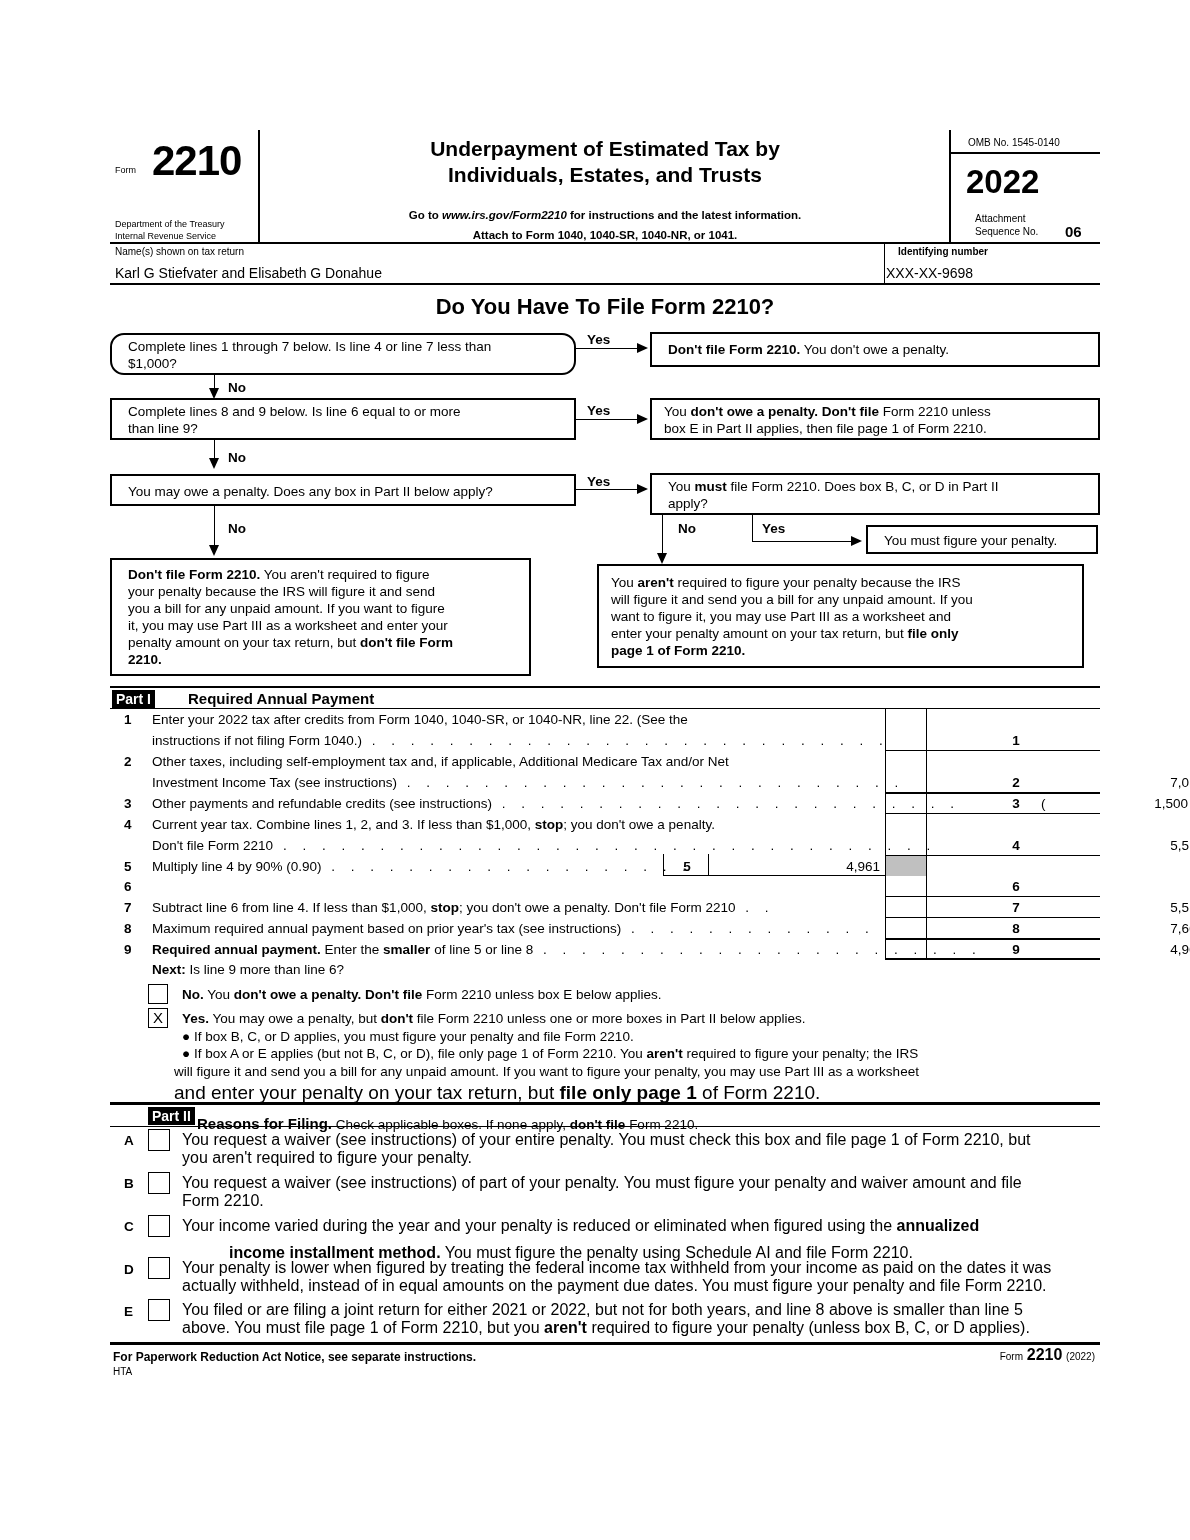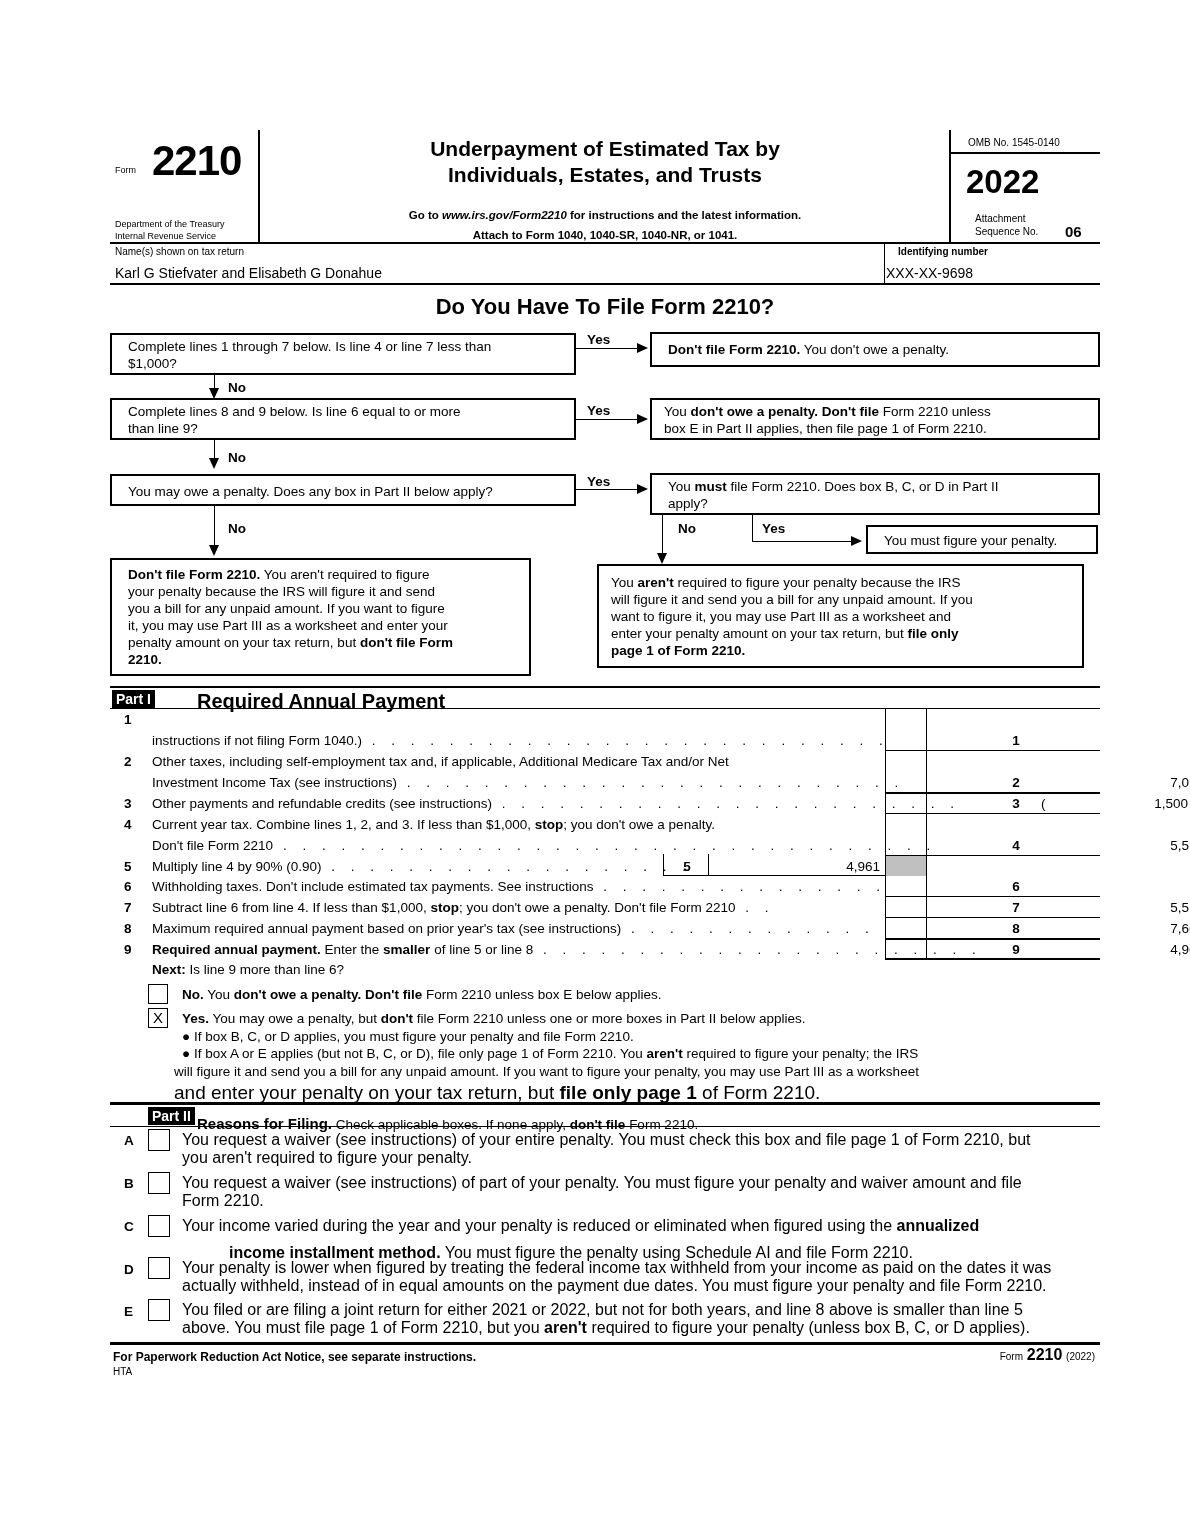--- a/index.html
+++ b/index.html
@@ -57,21 +57,21 @@
   <span class="abs" style="left:115px;top:265px;font-size:14px;">Karl G Stiefvater and Elisabeth G Donahue</span>
   <div class="vline" style="left:884px;top:243px;height:41px;"></div>
   <span class="abs b" style="left:898px;top:246px;font-size:10px;">Identifying number</span>
   <span class="abs" style="left:886px;top:265px;font-size:14px;">XXX-XX-9698</span>
   <div class="hline" style="left:110px;top:283px;width:990px;height:2px;"></div>
 </div>
 
 <div>
   <div class="abs b" style="left:110px;top:294px;width:990px;text-align:center;font-size:22px;">Do You Have To File Form 2210?</div>
 
-  <div class="fbox" style="left:110px;top:333px;width:466px;height:42px;">
+  <div class="fbox" style="left:110px;top:333px;width:466px;height:42px;border-radius:14px;">
     <div>Complete lines 1 through 7 below. Is line 4 or line 7 less than</div>
     <div>$1,000?</div>
   </div>
   <div class="arrow-h" style="left:576px;top:348px;width:70px;"></div>
   <span class="lbl" style="left:587px;top:332px;">Yes</span>
   <div class="fbox" style="left:650px;top:332px;width:450px;height:35px;padding-top:7px;">
     <b>Don't file Form 2210.</b><span> You don't owe a penalty.</span>
   </div>
   <div class="arrow-v" style="left:214px;top:375px;height:22px;"></div>
   <span class="lbl" style="left:228px;top:380px;">No</span>
@@ -121,28 +121,29 @@
     <div>will figure it and send you a bill for any unpaid amount. If you</div>
     <div>want to figure it, you may use Part III as a worksheet and</div>
     <div><span>enter your penalty amount on your tax return, but </span><b>file only</b></div>
     <div class="b">page 1 of Form 2210.</div>
   </div>
 </div>
 
 <div>
   <div class="hline" style="left:110px;top:686px;width:990px;height:2px;"></div>
   <span class="partbadge" style="left:112px;top:690px;">Part I</span>
-  <span class="abs b" style="left:197px;top:690px;font-size:20px;">Required Annual Payment</span>
+  <span class="abs b" style="left:188px;top:690px;font-size:15px;">Required Annual Payment</span>
   <div class="hline" style="left:110px;top:708px;width:990px;"></div>
 
   <div class="vline" style="left:885px;top:708px;height:250px;"></div>
   <div class="vline" style="left:926px;top:708px;height:250px;"></div>
 
   <div class="row" style="top:710px;">
     <span class="num">1</span>
+    <span class="txt">Enter your 2022 tax after credits from Form 1040, 1040-SR, or 1040-NR, line 22. (See the</span>
   </div>
   <div class="row" style="top:731px;">
     <span class="txt"><span>instructions if not filing Form 1040.)</span><span class="dots"> . . . . . . . . . . . . . . . . . . . . . . . . . . .</span></span>
     <span class="lnum">1</span>
     <span class="amt"></span>
   </div>
   <div class="hline" style="left:885px;top:750px;width:215px;"></div>
 
   <div class="row" style="top:752px;">
     <span class="num">2</span>
@@ -182,21 +183,20 @@
     <span class="txt"><span>Multiply line 4 by 90% (0.90)</span><span class="dots"> . . . . . . . . . . . . . . . . . . .</span></span>
     <span class="abs b" style="left:554px;width:46px;text-align:center;">5</span>
     <span class="abs" style="left:600px;width:170px;text-align:right;">4,961</span>
   </div>
   <div class="vline" style="left:663px;top:854px;height:22px;"></div>
   <div class="vline" style="left:708px;top:854px;height:22px;"></div>
   <div class="hline" style="left:663px;top:875px;width:223px;"></div>
 
   <div class="row" style="top:877px;">
     <span class="num">6</span>
-    <span class="txt"><span>Withholding taxes. Don't include estimated tax payments. See instructions</span><span class="dots"> . . . . . . . . . . . . . . .</span></span>
     <span class="lnum">6</span>
     <span class="amt"></span>
   </div>
   <div class="hline" style="left:885px;top:896px;width:215px;"></div>
 
   <div class="row" style="top:898px;">
     <span class="num">7</span>
     <span class="txt"><span>Subtract line 6 from line 4. If less than $1,000, </span><b>stop</b><span>; you don't owe a penalty. Don't file Form 2210</span><span class="dots"> . .</span></span>
     <span class="lnum">7</span>
     <span class="amt">5,512</span>

